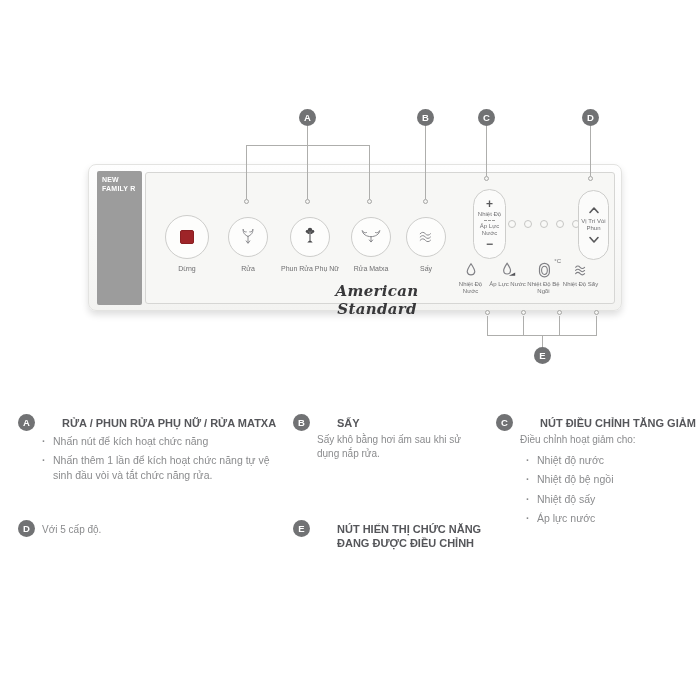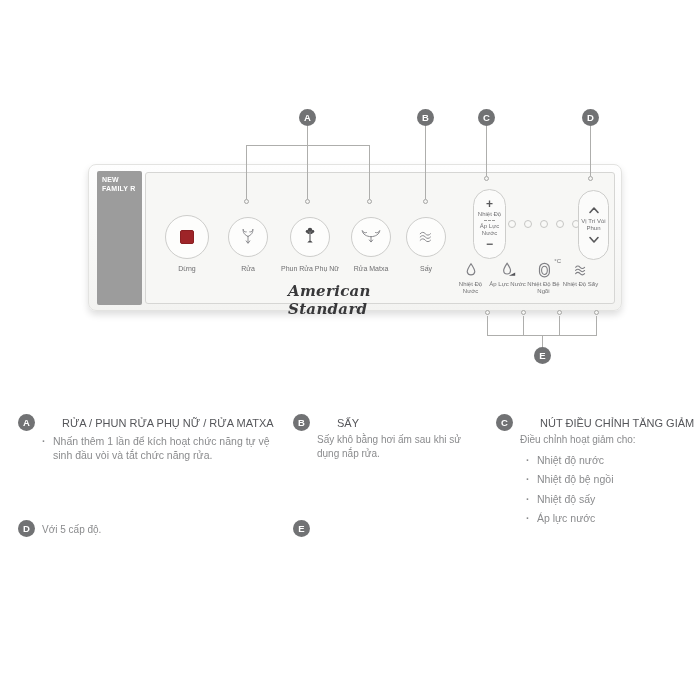--- a/index.html
+++ b/index.html
@@ -35,35 +35,35 @@
   
   .leds { position:absolute; left:419px; top:55px; width:72px; height:8px; display:flex; justify-content:space-between; }
   .led { width:8px; height:8px; border-radius:50%; border:1px solid #c6c6c4; background:#f9f9f7; }
 
   
   .mode { position:absolute; top:95px; width:37px; text-align:center; }
   .mode .ic { position:relative; height:20px; display:flex; align-items:center; justify-content:center; }
   .mode .lbl { font-size:6px; color:#6f6f71; line-height:1.2; margin-top:1px; }
   .degc { position:absolute; top:-2px; right:1px; font-size:6px; color:#6f6f71; }
 
-  .brand { position:absolute; left:199px; top:117px; width:160px; 
+  .brand { position:absolute; left:208px; top:117px; width:160px; text-align:center;
            font-family:"DejaVu Serif", serif; font-style:italic; font-weight:bold;
            font-size:15px; color:#38383a; letter-spacing:.3px; }
 
   
   .cline { position:absolute; background:#aeaeac; }
   .cdot { position:absolute; width:5px; height:5px; border-radius:50%; border:1px solid #a6a6a4; background:#f4f4f2; }
   .cbadge { position:absolute; width:17px; height:17px; border-radius:50%; background:#717274; color:#fff;
             font-size:9.5px; font-weight:bold; display:flex; align-items:center; justify-content:center; }
 
   
   .legend-block { position:absolute; display:grid; grid-template-columns:17px 1fr; column-gap:7px; }
   .legend-circle { width:17px; height:17px; border-radius:50%; background:#717274; color:#fff;
                    font-size:9.5px; font-weight:bold; display:flex; align-items:center; justify-content:center; margin-top:0px; }
-  .legend-title { font-size:11px; font-weight:normal; color:#55565a; line-height:1.3; padding-top:2px;padding-left:20px; }
+  .legend-title { font-size:11px; font-weight:bold; color:#55565a; line-height:1.3; padding-top:2px;padding-left:20px; }
   .legend-body  { font-size:10px; color:#8a8b8d; line-height:1.4; margin-top:3px; }
   .bullets { margin-top:4px; }
   .bullet { display:grid; grid-template-columns:11px 1fr; font-size:10.5px; color:#8a8b8d;
             line-height:1.35; margin-bottom:5px; }
   .bullet::before { content:"·"; color:#8a8b8d; font-weight:bold; }
 
   svg { display:block; }
 </style>
 </head>
 <body>
@@ -229,20 +229,23 @@
   <div class="cline" style="left:487px;top:335px;width:110px;height:1px"></div>
   <div class="cline" style="left:542px;top:335px;width:1px;height:12px"></div>
   <div class="cbadge" style="left:534px;top:347px">E</div>
 
   <div class="legend-block" style="left:18px;top:414px;width:272px">
     <div class="legend-circle">A</div>
     <div>
       <div class="legend-title">RỬA / PHUN RỬA PHỤ NỮ / RỬA MATXA</div>
       <div class="bullets">
         <div class="bullet">
+            <span>Nhấn nút để kích hoạt chức năng</span>
+          </div>
+        <div class="bullet">
             <span>Nhấn thêm 1 lần để kích hoạt chức năng tự vệ sinh đầu vòi và tắt chức năng rửa.</span>
           </div>
       </div>
     </div>
   </div>
 
   <div class="legend-block" style="left:293px;top:414px;width:196px">
     <div class="legend-circle">B</div>
     <div>
       <div class="legend-title">SẤY</div>
@@ -275,16 +278,17 @@
   <div class="legend-block" style="left:18px;top:520px;width:240px">
     <div class="legend-circle">D</div>
     <div>
       <div class="legend-body">Với 5 cấp độ.</div>
     </div>
   </div>
 
   <div class="legend-block" style="left:293px;top:520px;width:230px">
     <div class="legend-circle">E</div>
     <div>
+      <div class="legend-title" style="width:170px">NÚT HIỂN THỊ CHỨC NĂNG ĐANG ĐƯỢC ĐIỀU CHỈNH</div>
     </div>
   </div>
 
 </div>
 
 </body></html>

